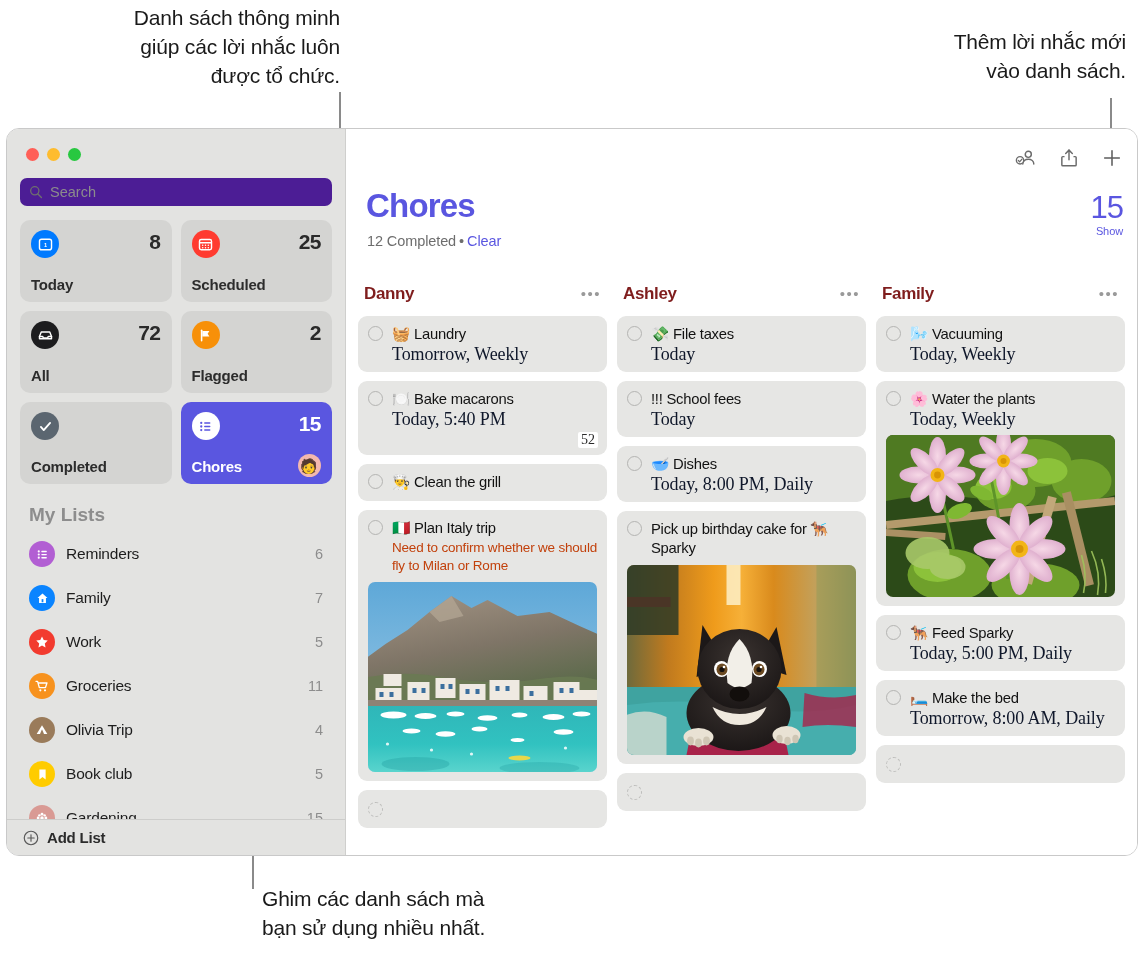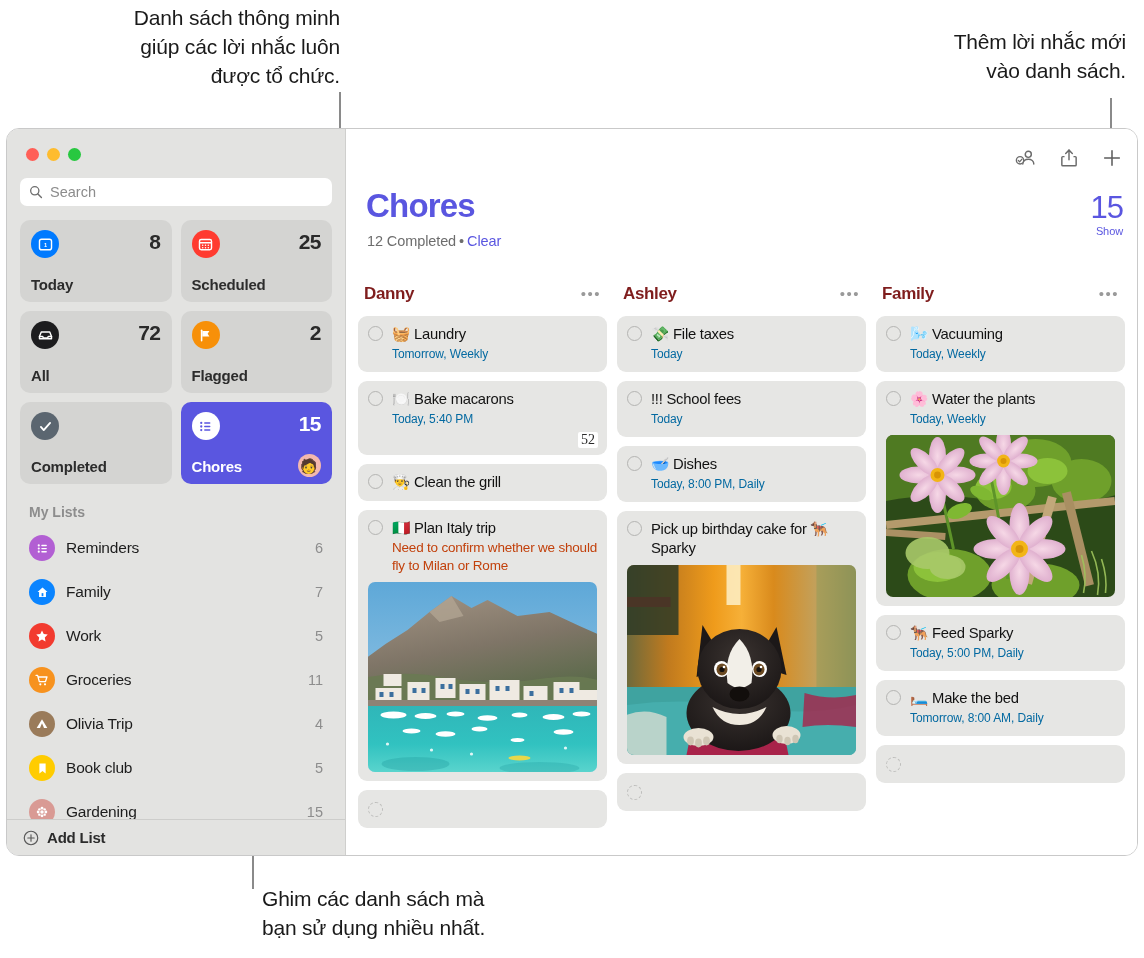--- a/index.html
+++ b/index.html
@@ -50,21 +50,21 @@
   }
   #traffic { display: flex; gap: 8px; padding: 19px 0 0 19px; }
   .dot { width: 13px; height: 13px; border-radius: 50%; }
   .dot.red { background: #ff5f57; }
   .dot.yellow { background: #febc2e; }
   .dot.green { background: #28c840; }
 
   #search {
     margin: 17px 13px 0 13px;
     height: 28px;
-    background: #ffffff;
+    background: #4c1d95;
     border-radius: 7px;
     display: flex; align-items: center;
     padding: 0 9px; gap: 7px;
   }
   #search .sicon { width: 14px; height: 14px; flex: none; }
   #search .stext { color: #8c8c8c; font-size: 14.5px; }
 
   #tiles {
     display: grid;
     grid-template-columns: 1fr 1fr;
@@ -94,21 +94,21 @@
   .tile.pinned .tname { color: #ffffff; }
   .tile .avatar {
     position: absolute; right: 11px; bottom: 7px;
     width: 23px; height: 23px; border-radius: 50%;
     background: #f3b8ae;
     display: flex; align-items: center; justify-content: center;
     font-size: 14px; line-height: 1;
   }
 
   #mylists-label {
-    color: #8d8d8d; font-size: 14px; font-weight: 600;
+    color: #8d8d8d; font-size: 19px; font-weight: 600;
     padding: 20px 0 6px 22px;
   }
   #lists {
     flex: 1; overflow: hidden;
     padding: 0 13px 0 13px;
   }
   .list-row {
     height: 44px;
     display: flex; align-items: center; gap: 11px;
     padding: 0 9px;
@@ -180,22 +180,22 @@
     width: 15px; height: 15px; border-radius: 50%;
     border: 1.5px solid #b4b4b2; flex: none; margin-top: 1px;
     background: transparent;
   }
   .circle.dashed { border-style: dashed; border-color: #bdbdbb; }
   .ctitle {
     font-size: 14.8px; color: #121212; letter-spacing: -0.25px;
     line-height: 19px;
   }
   .csub {
-    font-size: 12px; color: #0369a1; letter-spacing: -0.1px;
-    margin: 2px 0 0 24px; line-height: 17px;
+    font-size: 18px; color: #0f172a; letter-spacing: -0.1px;
+    margin: 2px 0 0 24px; line-height: 17px; font-family: Liberation Serif, serif;
   }
   .cnote {
     font-size: 13.5px; color: #c2410c; letter-spacing: -0.2px;
     margin: 1px 0 0 24px; line-height: 18px;
   }
   .badge-num {
     position: absolute; right: 9px; bottom: 7px;
     background: #ffffff; color: #2b2b2b;
     font-family: "Liberation Serif", serif;
     font-size: 14px; padding: 0 3px; border-radius: 2px;

